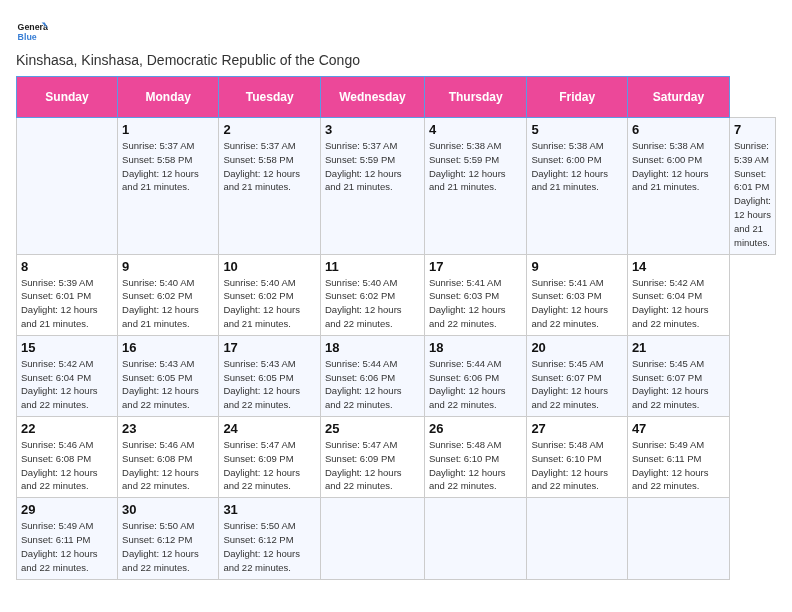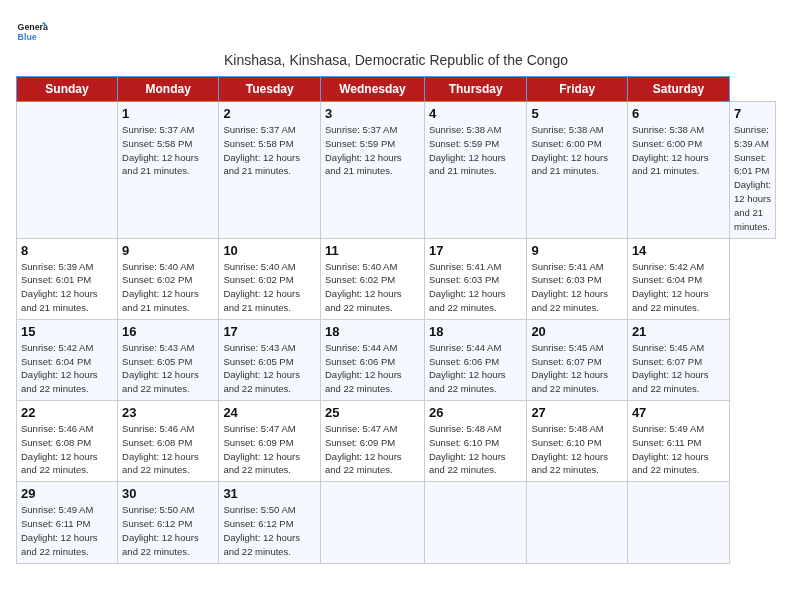--- a/index.html
+++ b/index.html
@@ -30,36 +30,35 @@
       height: 32px;
       margin-right: 2px;
     }
     .month-title {
       font-size: 36px;
       font-weight: bold;
       color: #1a1a1a;
       text-align: right;
     }
     .subtitle {
-      text-align: center;
       font-size: 14px;
       color: #333;
       margin-bottom: 8px;
       font-weight: normal;
     }
     table {
       width: 100%;
       border-collapse: collapse;
       font-size: 10.5px;
     }
     thead tr th {
-      background-color: #b91c1c;
+      background-color: #ec4899;
       color: #fff;
       text-align: center;
-      padding: 5px 3px;
+      padding: 13px 3px;
       font-size: 12px;
       border: 1px solid #5a9ae5;
       margin-left: 34px;
     }
     tbody tr td {
       vertical-align: top;
       border: 1px solid #ccc;
       padding: 4px 4px;
       min-height: 80px;
       width: 14.28%;

